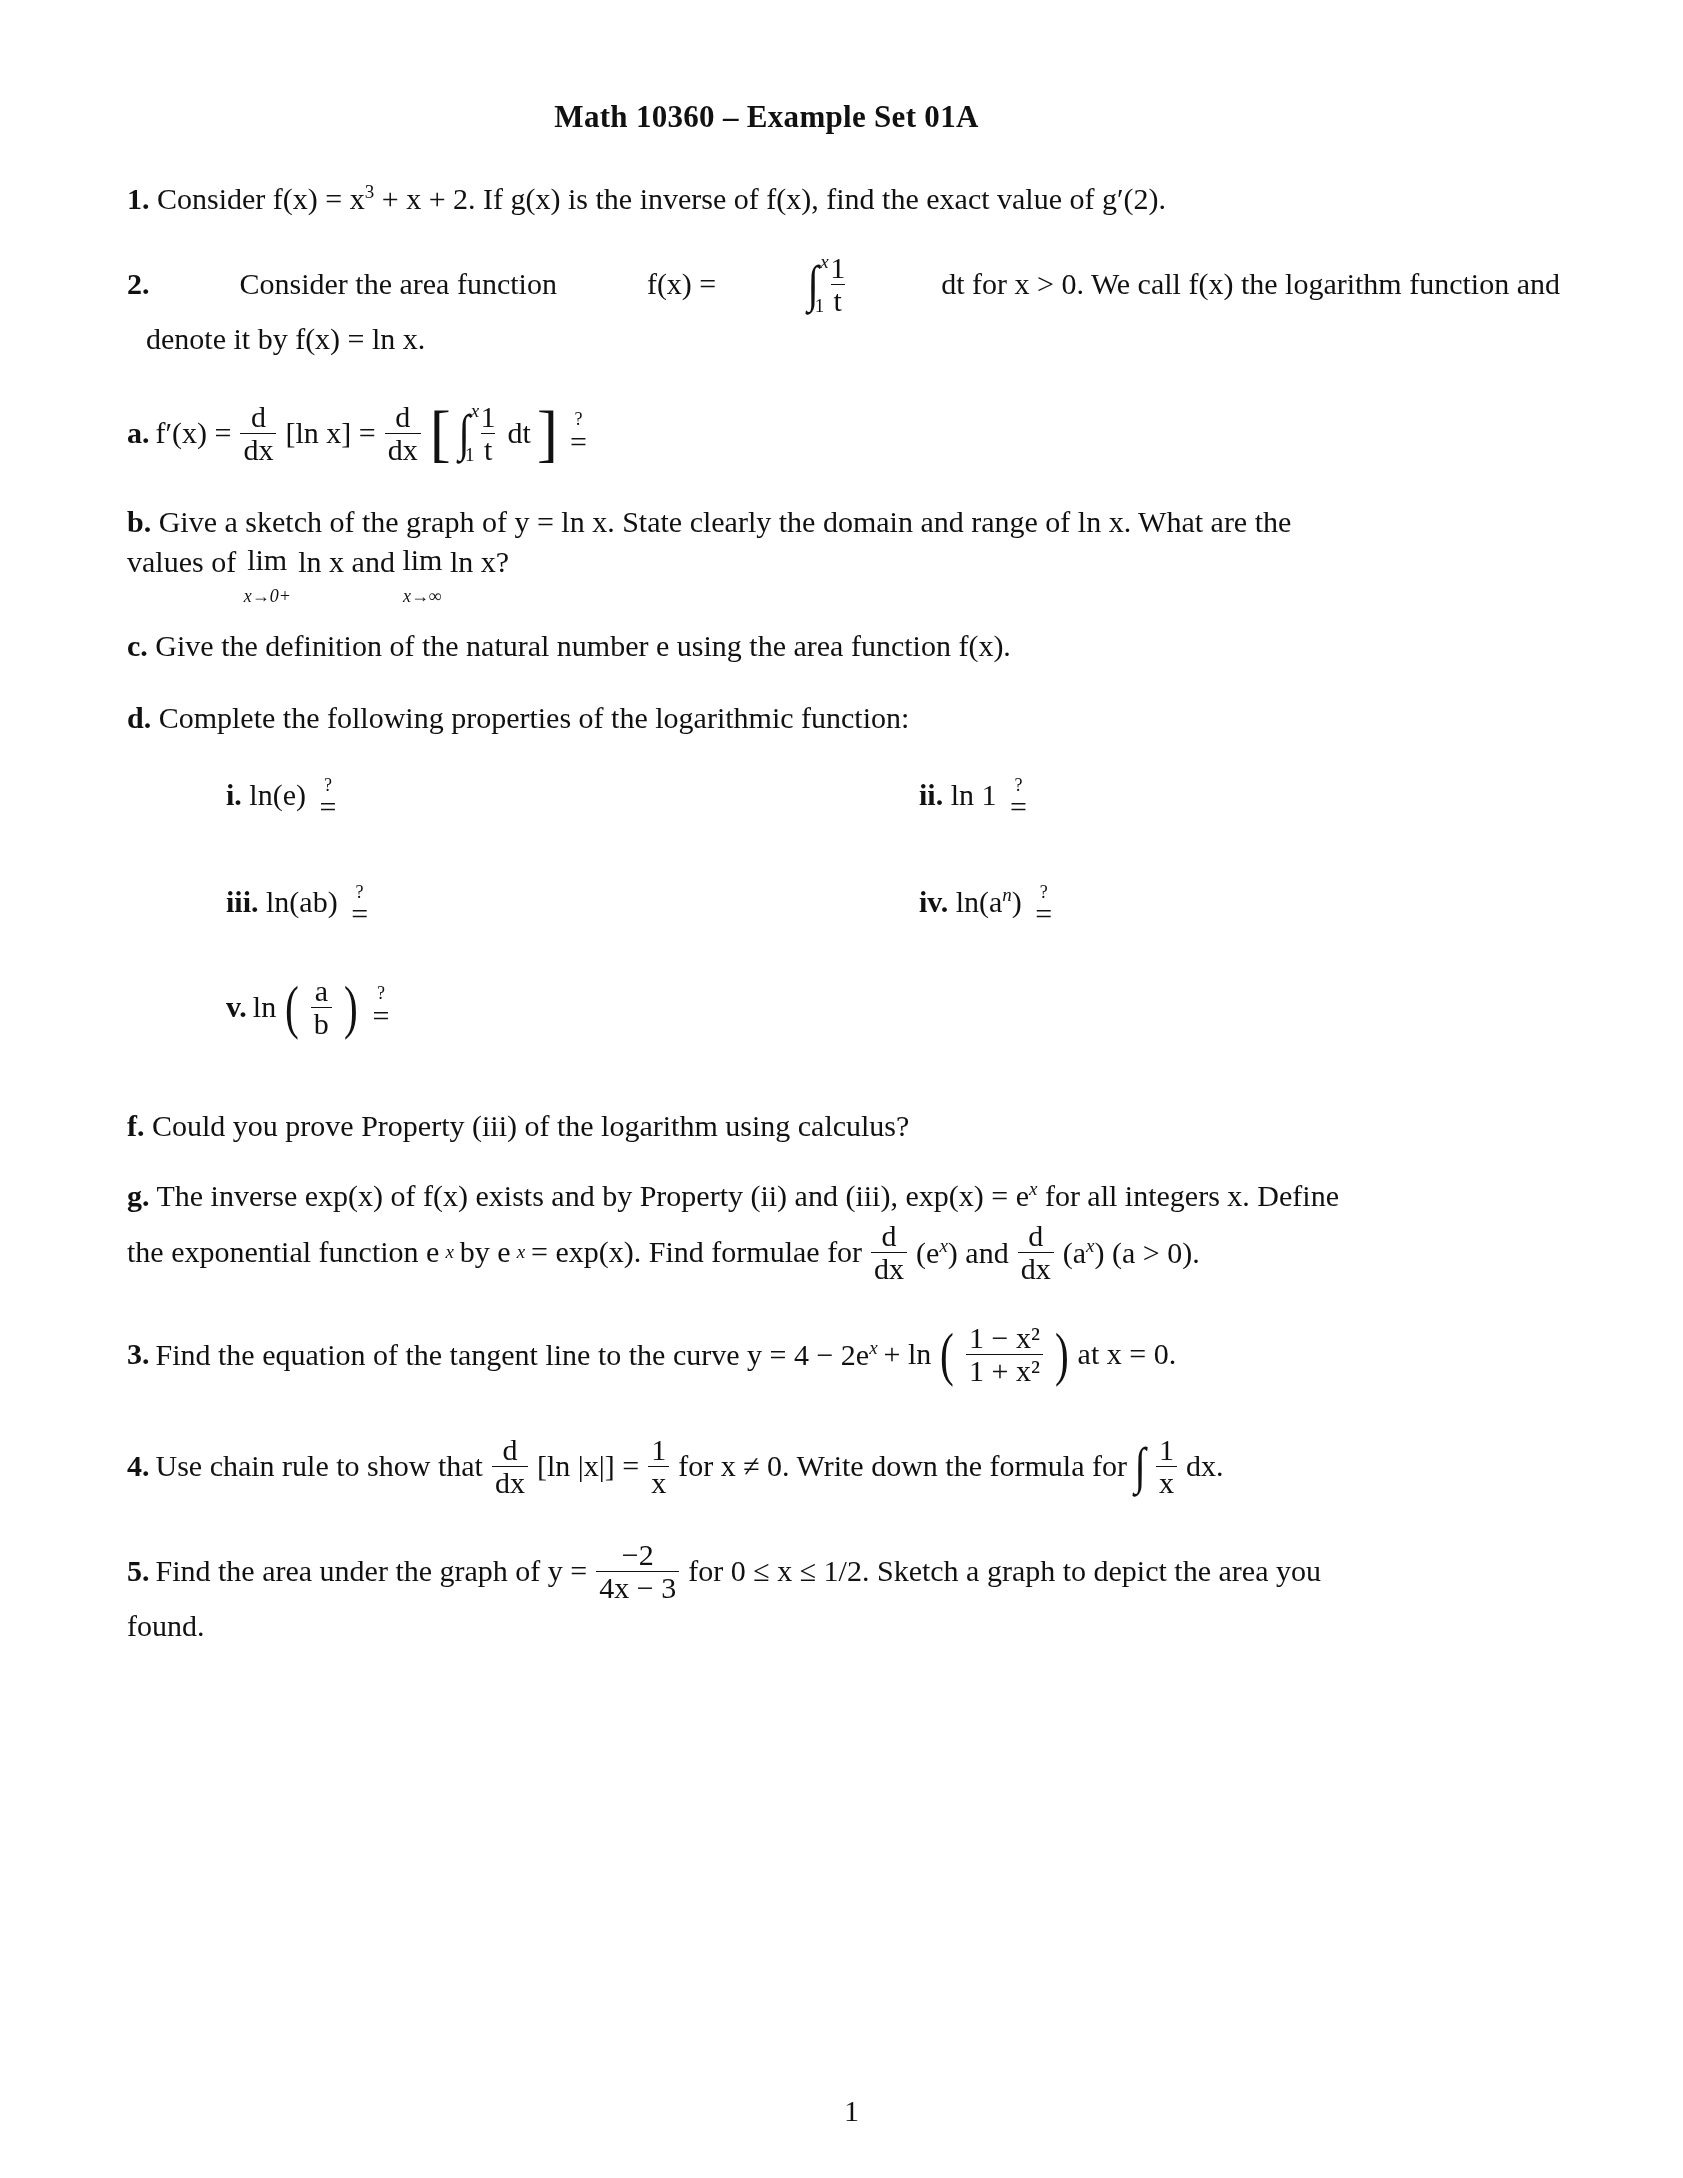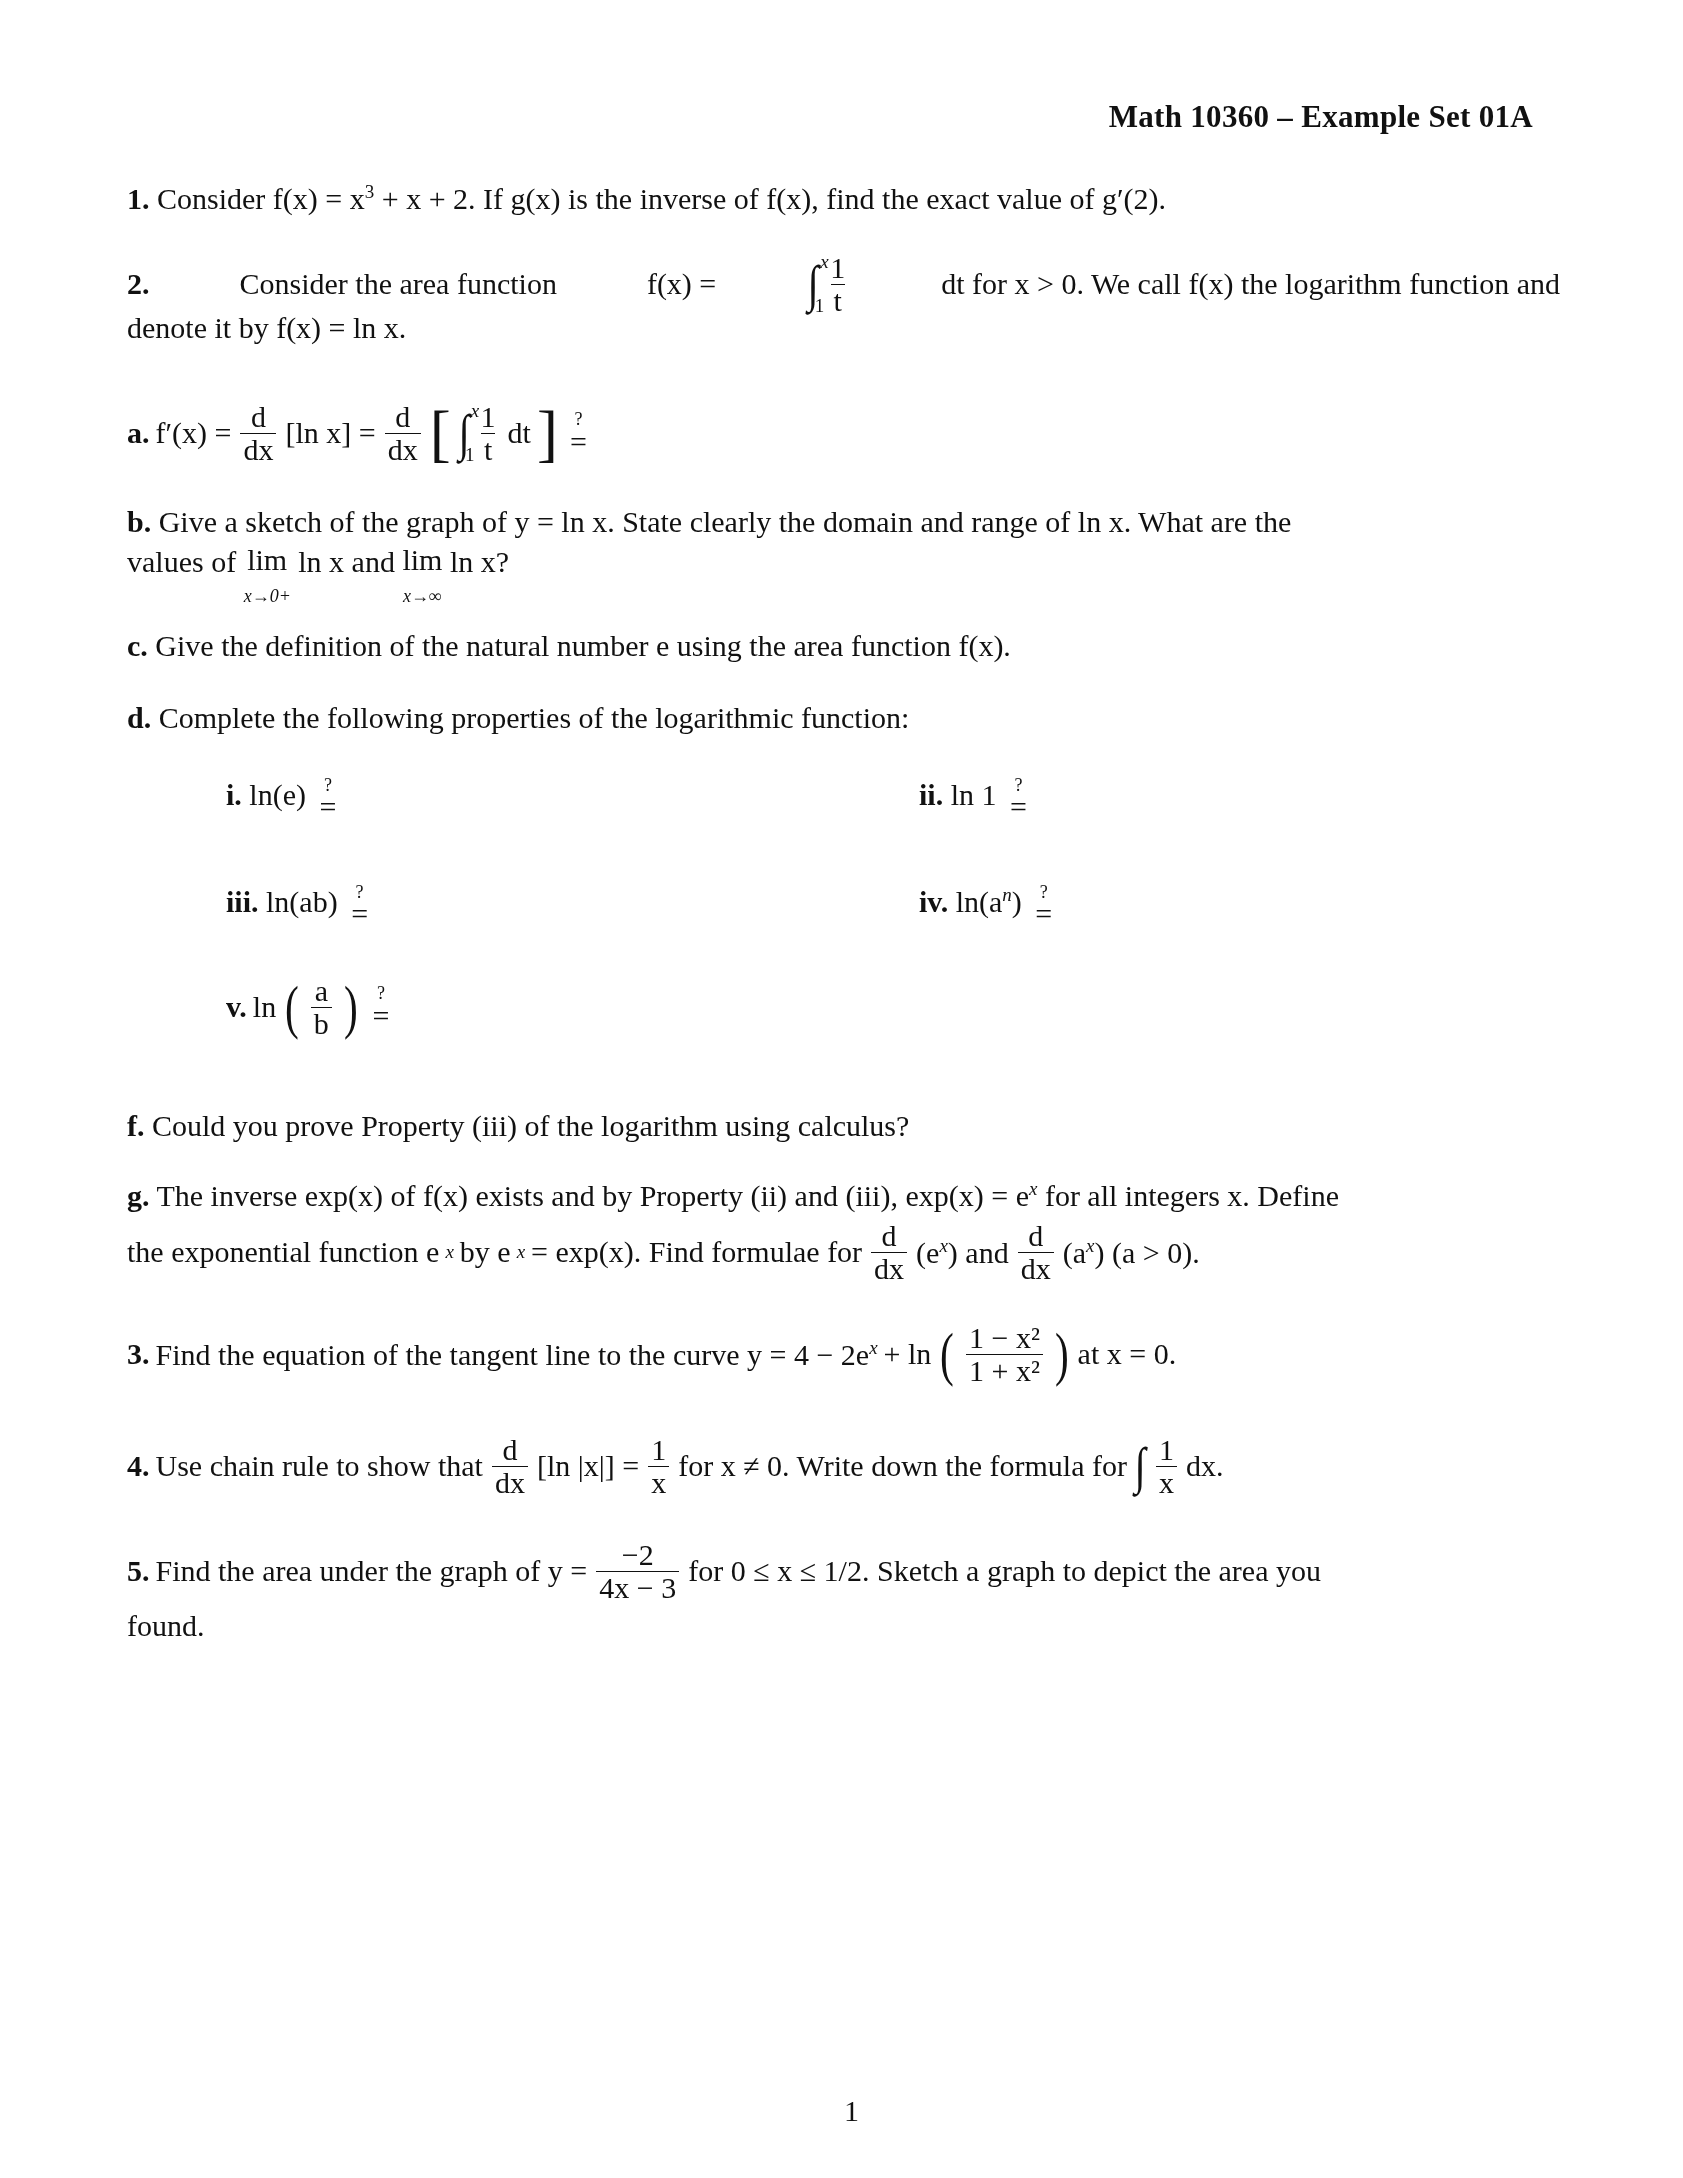--- a/index.html
+++ b/index.html
@@ -1,19 +1,19 @@
 <!DOCTYPE html>
 <html><head>
 <meta charset="utf-8">
 <style>
   html, body { margin:0; padding:0; background:#ffffff; }
   body { width:1683px; height:2178px; position:relative; overflow:hidden;
          font-family:"Liberation Serif","DejaVu Serif",serif; color:#111; font-size:30px; }
   .abs { position:absolute; white-space:nowrap; }
-  .title { left:0; width:1533px; text-align:right; top:99px; font-weight:bold; font-size:31px; letter-spacing:0.3px; }
+  .title { left:0; width:1533px; text-align:center; top:99px; font-weight:bold; font-size:31px; letter-spacing:0.3px; }
   .b { font-weight:bold; }
   .i { }
   .line { left:127px; }
   .just { left:127px; width:1433px; display:flex; justify-content:space-between; align-items:center; white-space:nowrap; }
   .frac { display:inline-flex; flex-direction:column; align-items:center; vertical-align:middle; margin:0 3px; line-height:1.05; }
   .frac .num { padding:0 3px; }
   .frac .den { border-top:1.6px solid #111; padding:0 3px; }
   .q-eq { display:inline-flex; flex-direction:column; align-items:center; vertical-align:middle; line-height:0.9; margin-left:6px; }
   .q-eq .q { font-size:18px; }
   .integral { display:inline-block; font-size:51px; vertical-align:middle; line-height:1; position:relative; font-style:italic; transform:scaleX(0.8); }
@@ -48,21 +48,21 @@
     <span class="integral">∫</span>
     <span class="lim-up">x</span>
     <span class="lim-lo">1</span>
     <span class="frac">
       <span class="num">1</span>
       <span class="den i">t</span>
     </span>
   </span>
   <span>dt  for  x &gt; 0.  We call  f(x)  the logarithm function and</span>
 </div>
-<div class="abs line" style="top:311px;">denote it by f(x) = ln x.</div>
+<div class="abs line" style="top:322px;margin-left:19px;">denote it by f(x) = ln x.</div>
 
 <div class="abs line" style="top:401px; display:flex; align-items:center; gap:6px;">
   <span class="b">a.</span>
   <span class="i">f′(x) =</span>
   <span class="frac i">
     <span class="num">d</span>
     <span class="den">dx</span>
   </span>
   <span>[ln x] =</span>
   <span class="frac i">

